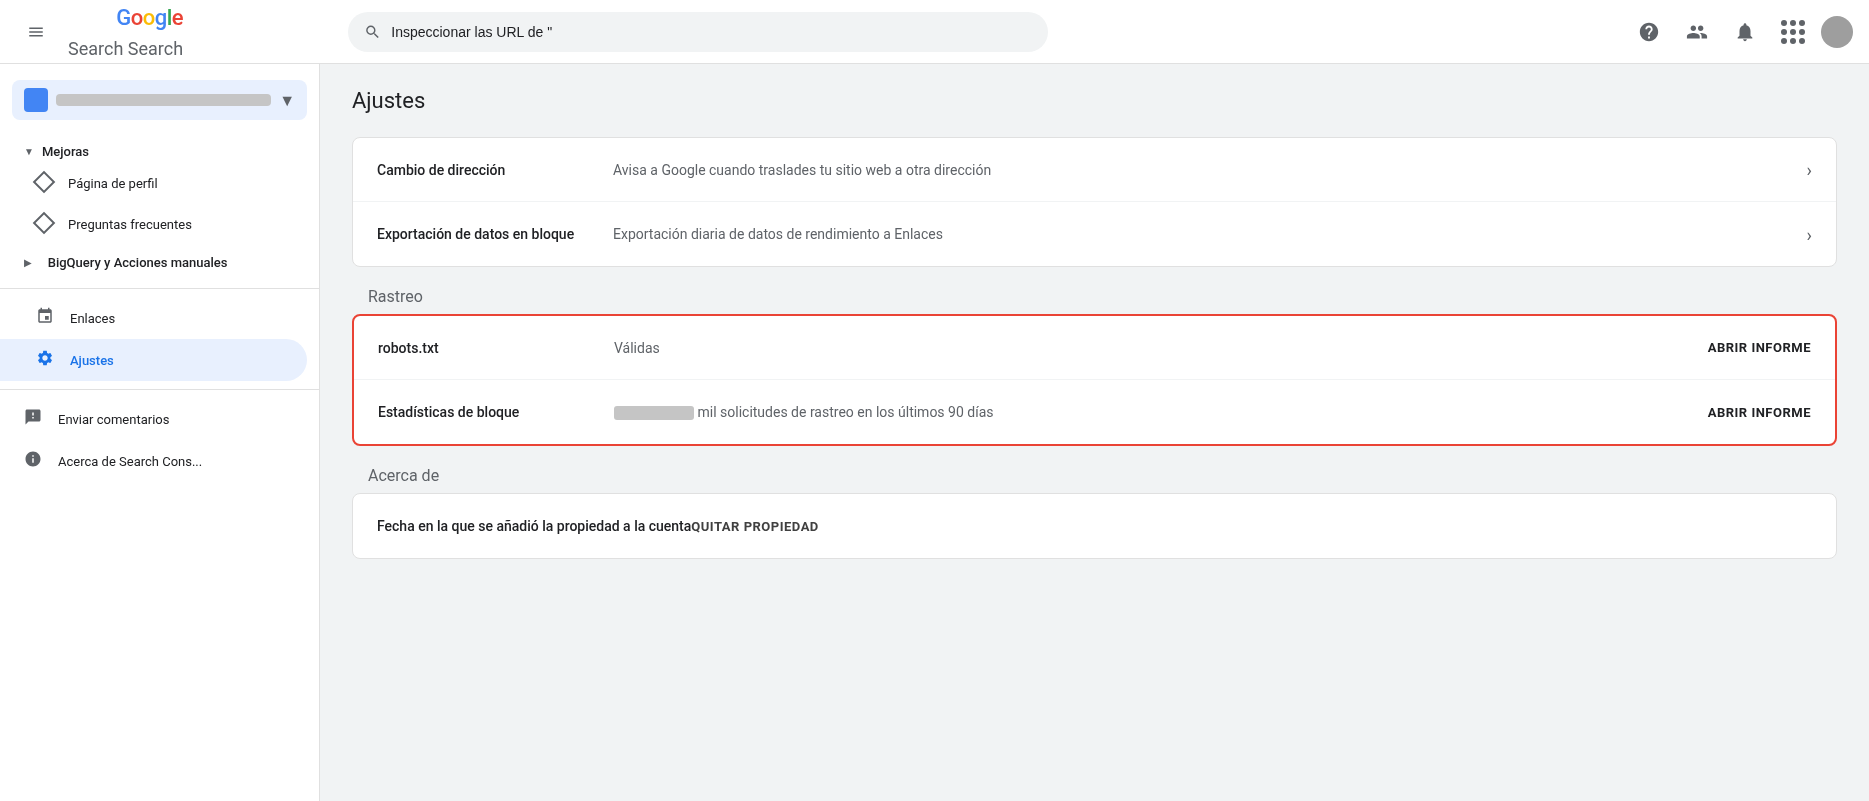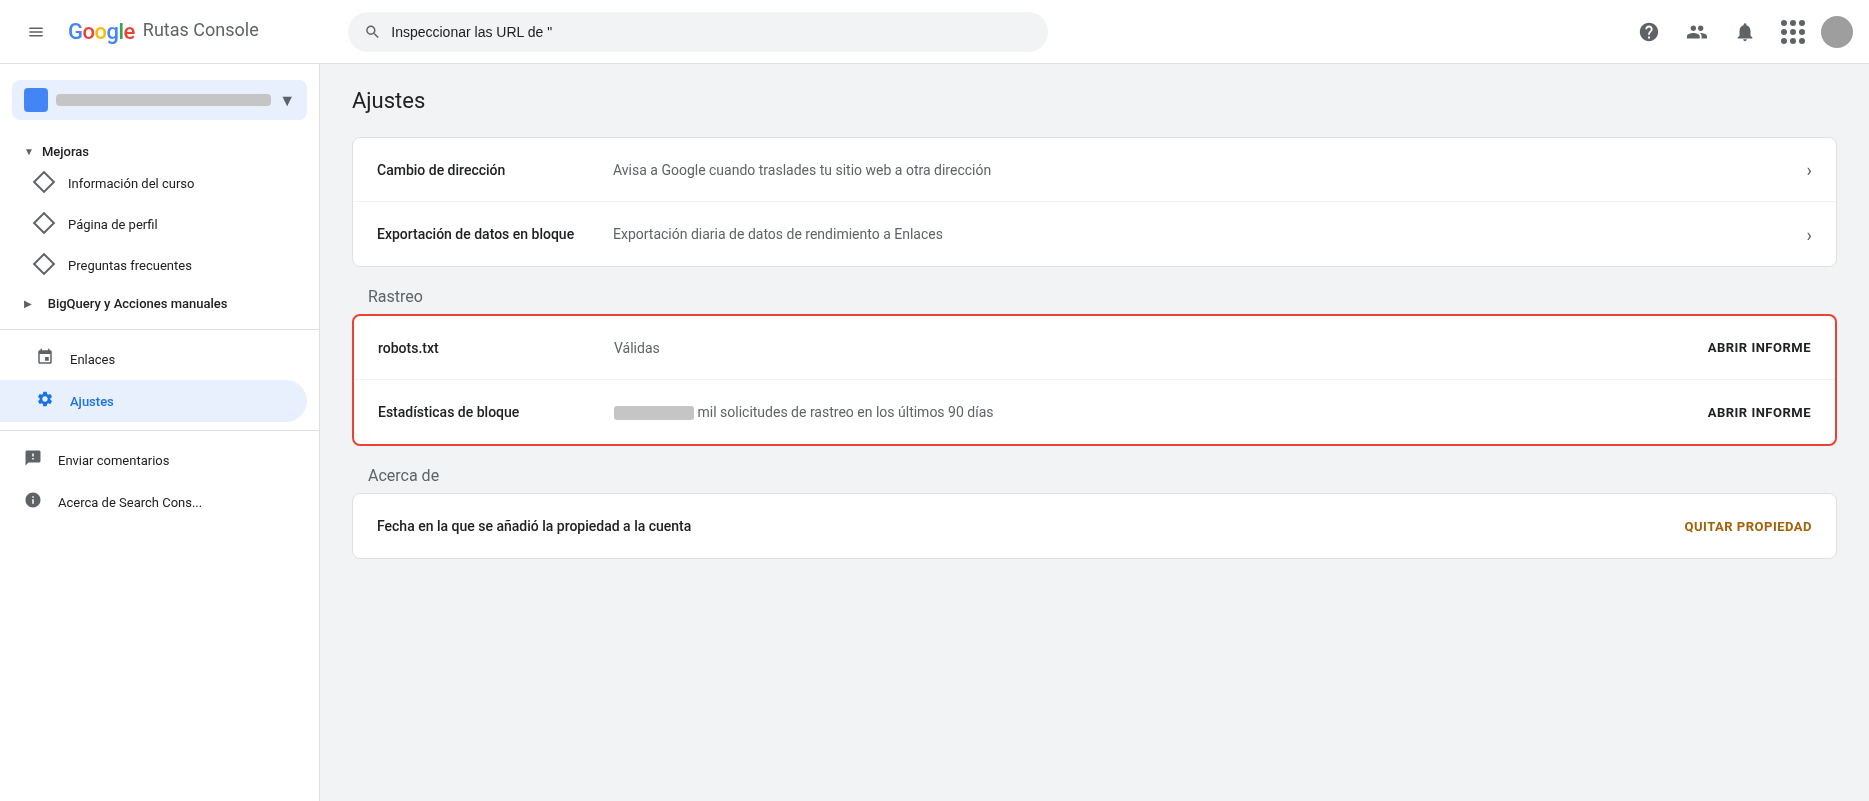--- a/index.html
+++ b/index.html
@@ -24,21 +24,21 @@
       gap: 12px;
       min-width: 320px;
     }
     .hamburger-btn {
       width: 40px; height: 40px;
       display: flex; align-items: center; justify-content: center;
       border-radius: 50%; cursor: pointer;
       flex-shrink: 0;
     }
     .logo-area {
-      display: flex; align-items: flex-start; gap: 8px;
+      display: flex; align-items: flex-end; gap: 8px; flex-direction: column;
     }
     .google-logo {
       font-size: 22px;
       font-weight: 500;
       letter-spacing: -0.5px;
     }
     .google-logo .g { color: #4285f4; }
     .google-logo .o1 { color: #ea4335; }
     .google-logo .o2 { color: #fbbc05; }
     .google-logo .g2 { color: #4285f4; }
@@ -231,21 +231,20 @@
     .card.highlighted {
       border: 2px solid #ea4335;
     }
 
     .card-row {
       display: flex;
       align-items: center;
       padding: 20px 24px;
       border-bottom: 1px solid #f1f3f4;
       min-height: 64px;
-      justify-content: space-between;
     }
     .card-row:last-child { border-bottom: none; }
 
     .row-label {
       font-size: 14px;
       color: #202124;
       font-weight: 500;
       min-width: 220px;
     }
     .row-description {
@@ -267,21 +266,21 @@
     }
     .action-link {
       font-size: 13px;
       font-weight: 700;
       color: #202124;
       letter-spacing: 0.5px;
       cursor: pointer;
       white-space: nowrap;
     }
     .action-link.red {
-      color: #a16207;
+      color: #404040;
     }
 
     .section-label {
       font-size: 16px;
       color: #5f6368;
       margin: 20px 16px 8px;
       font-weight: 400;
     }
 
     .blurred-text {
@@ -327,21 +326,21 @@
   <div class="header-left">
     <div class="hamburger-btn">
       <svg width="18" height="18" viewBox="0 0 24 24" fill="#5f6368">
         <path d="M3 18h18v-2H3v2zm0-5h18v-2H3v2zm0-7v2h18V6H3z"></path>
       </svg>
     </div>
     <div class="logo-area">
       <div class="google-logo">
         <span class="g">G</span><span class="o1">o</span><span class="o2">o</span><span class="g2">g</span><span class="l">l</span><span class="e">e</span>
       </div>
-      <div class="product-name">Rutas Console</div>
+      <div class="product-name">Search Search</div>
     </div>
   </div>
 
   <div class="search-bar">
     <svg width="18" height="18" viewBox="0 0 24 24" fill="#5f6368">
       <path d="M15.5 14h-.79l-.28-.27A6.471 6.471 0 0 0 16 9.5 6.5 6.5 0 1 0 9.5 16c1.61 0 3.09-.59 4.23-1.57l.27.28v.79l5 4.99L20.49 19l-4.99-5zm-6 0C7.01 14 5 11.99 5 9.5S7.01 5 9.5 5 14 7.01 14 9.5 11.99 14 9.5 14z"></path>
     </svg>
     <input type="text" value="Inspeccionar las URL de &quot;" style="">
   </div>
 
@@ -390,26 +389,20 @@
 
     <div class="nav-section-label">
       <span class="triangle">▼</span>
       <span>Mejoras</span>
     </div>
 
     <div class="nav-item">
       <span class="nav-icon">
         <div class="diamond"></div>
       </span>
-      <span>Información del curso</span>
-    </div>
-    <div class="nav-item">
-      <span class="nav-icon">
-        <div class="diamond"></div>
-      </span>
       <span>Página de perfil</span>
     </div>
     <div class="nav-item">
       <span class="nav-icon">
         <div class="diamond"></div>
       </span>
       <span>Preguntas frecuentes</span>
     </div>
 
     <div class="nav-section-header">

